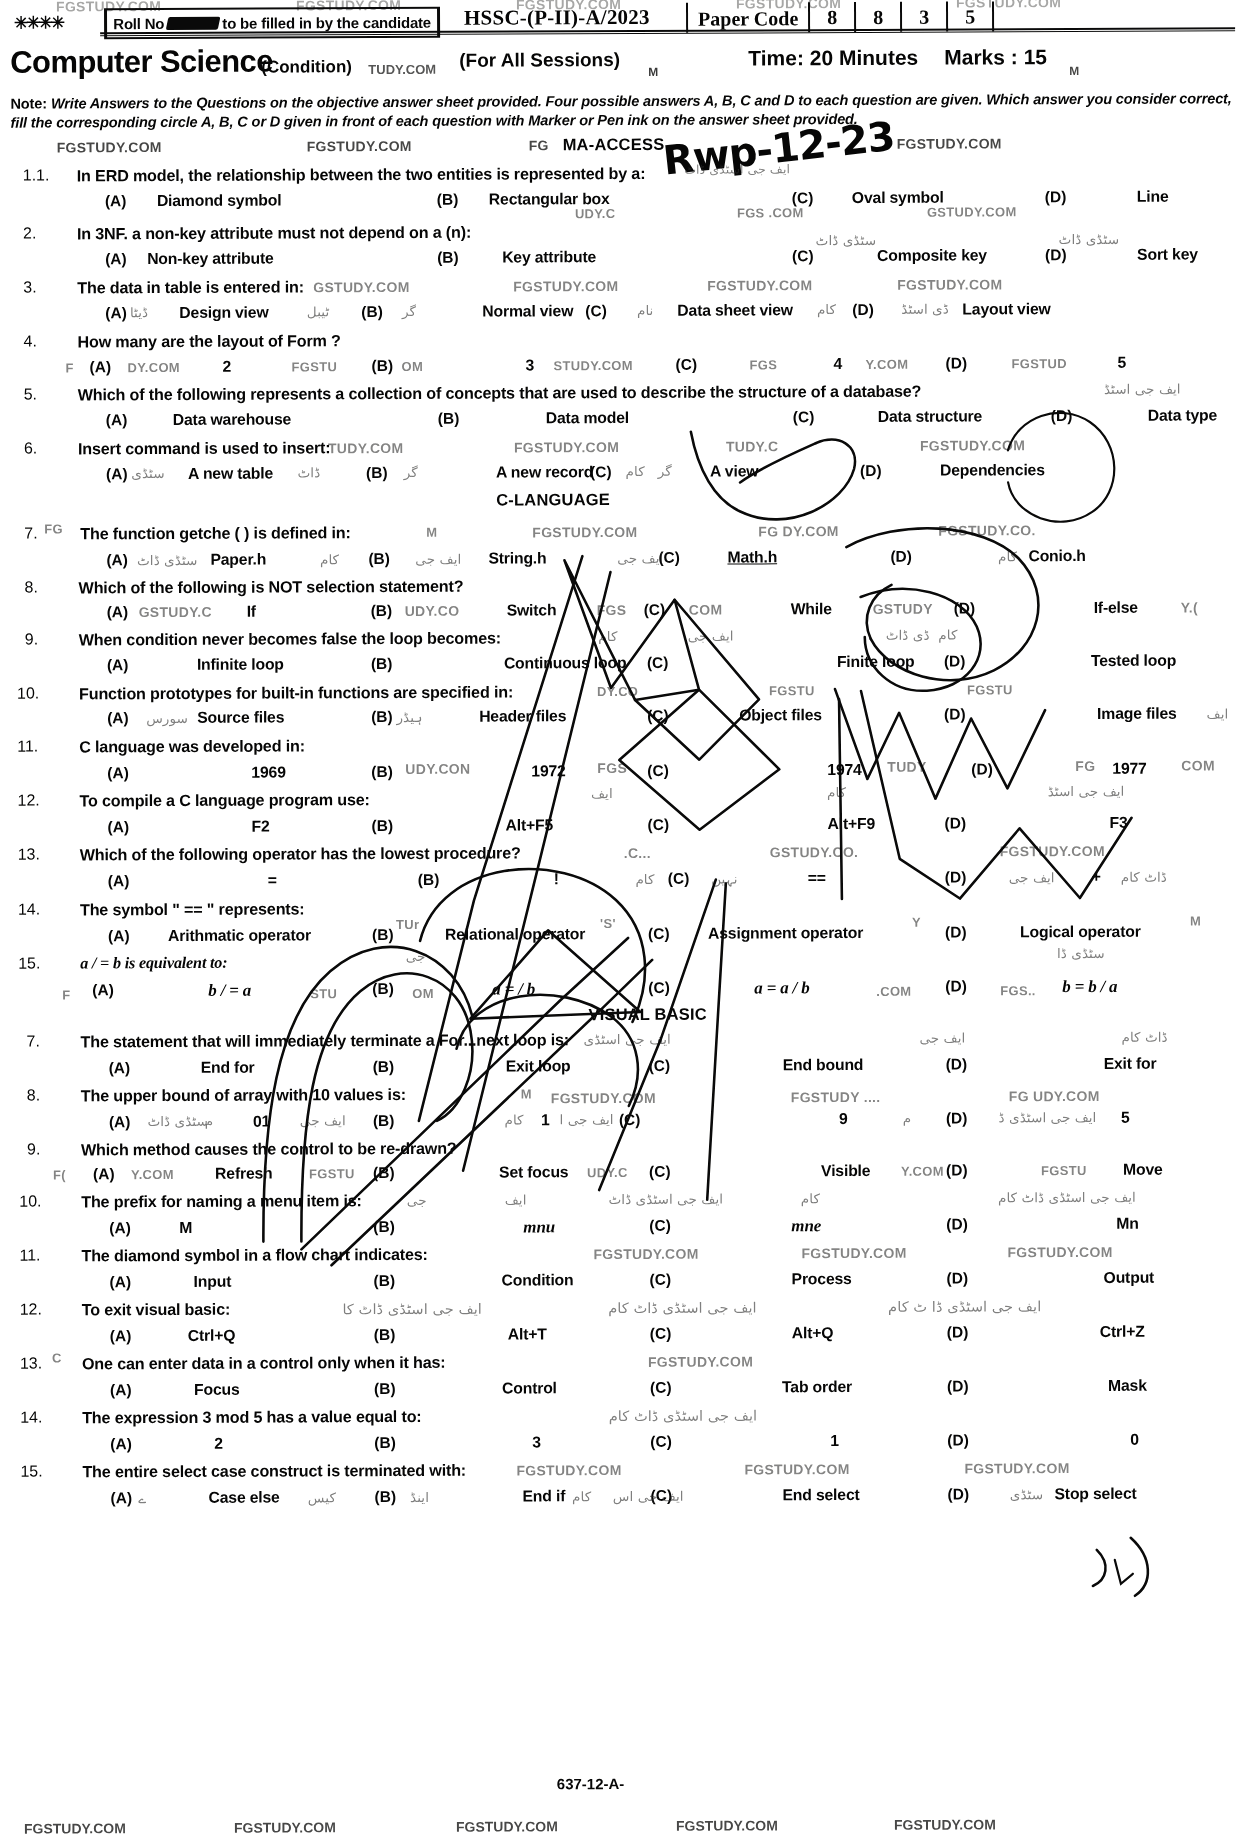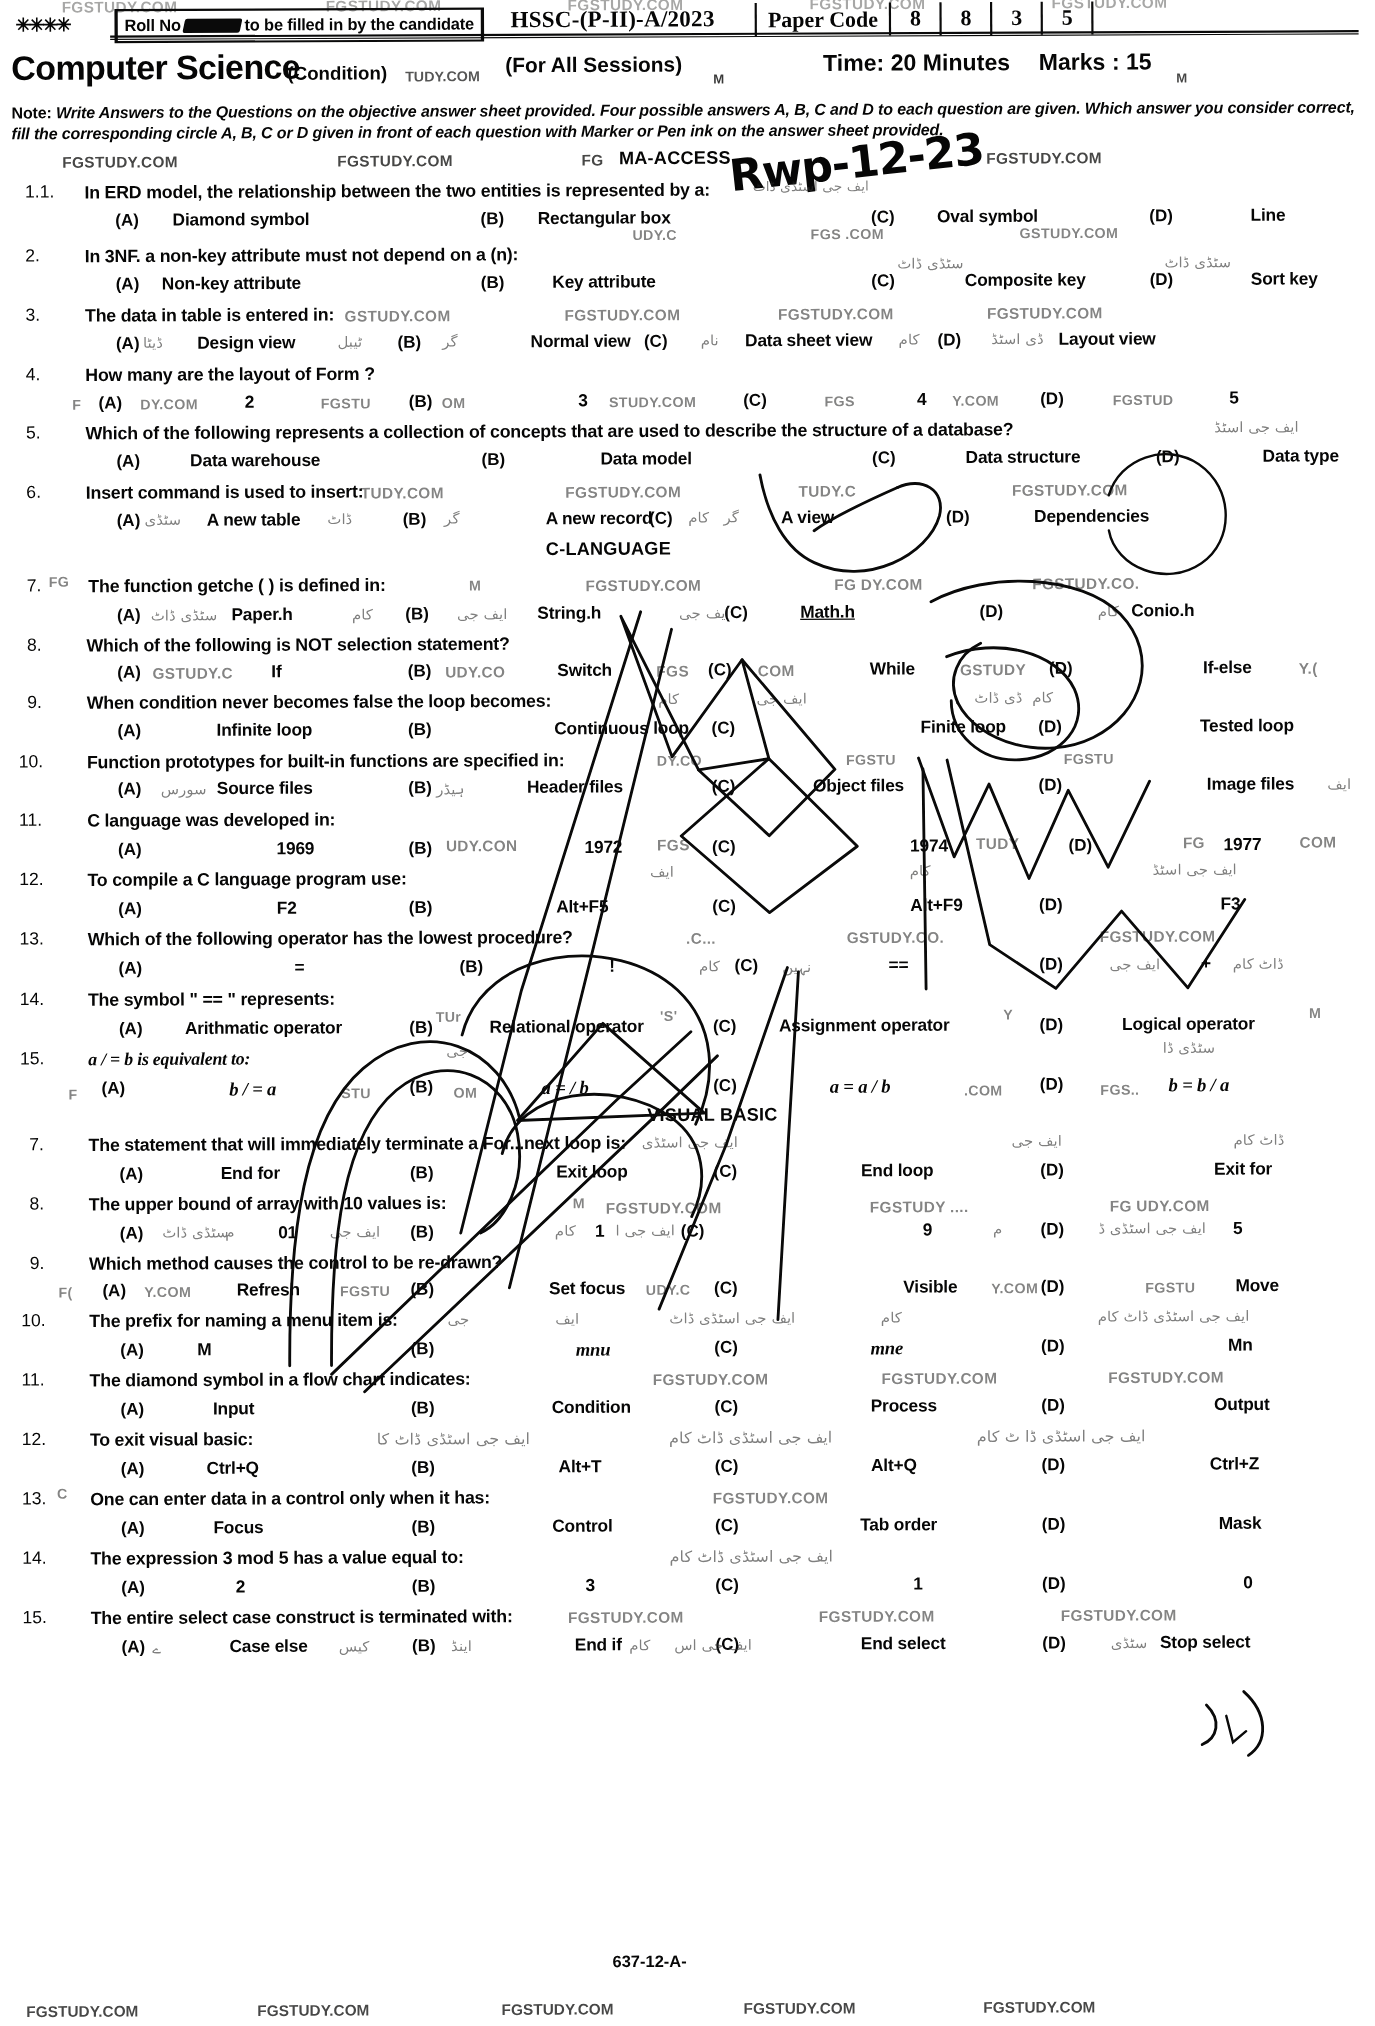--- a/index.html
+++ b/index.html
@@ -464,21 +464,21 @@
   </div>
   <div class="ur" style="left:585px;top:1032px;">ایف جی اسٹڈی</div>
   <div class="ur" style="left:920px;top:1032px;">ایف جی</div>
   <div class="ur" style="left:1122px;top:1032px;">ڈاٹ کام</div>
   <div class="orow" style="top:1057px;">
     <div class="olab cA">(A)</div>
     <div class="otxt" style="left:160px;margin-left:40px;">End for</div>
     <div class="olab" style="left:372px;">(B)</div>
     <div class="otxt" style="left:505px;">Exit loop</div>
     <div class="olab" style="left:648px;">(C)</div>
-    <div class="otxt" style="left:782px;">End loop</div>
+    <div class="otxt" style="left:782px;">End bound</div>
     <div class="olab" style="left:945px;">(D)</div>
     <div class="otxt" style="left:1103px;">Exit for</div>
   </div>
 
   <div class="qrow" style="top:1084px;">
     <div class="qnum">8.</div>
     <div class="qtext">The upper bound of array with 10 values is:</div>
   </div>
   <div class="wm fade" style="left:520px;top:1086px;font-size:13px;">M</div>
   <div class="wm fade" style="left:550px;top:1090px;">FGSTUDY.COM</div>

